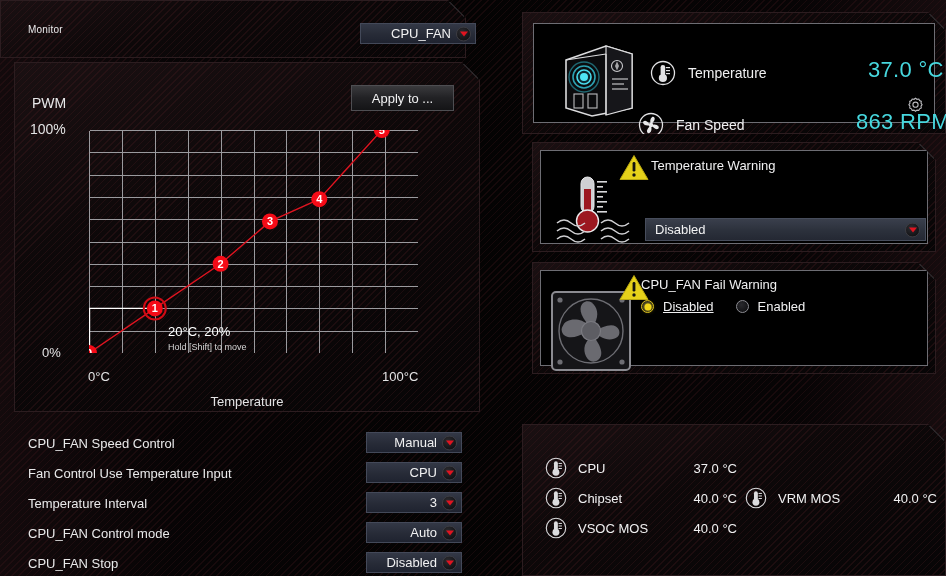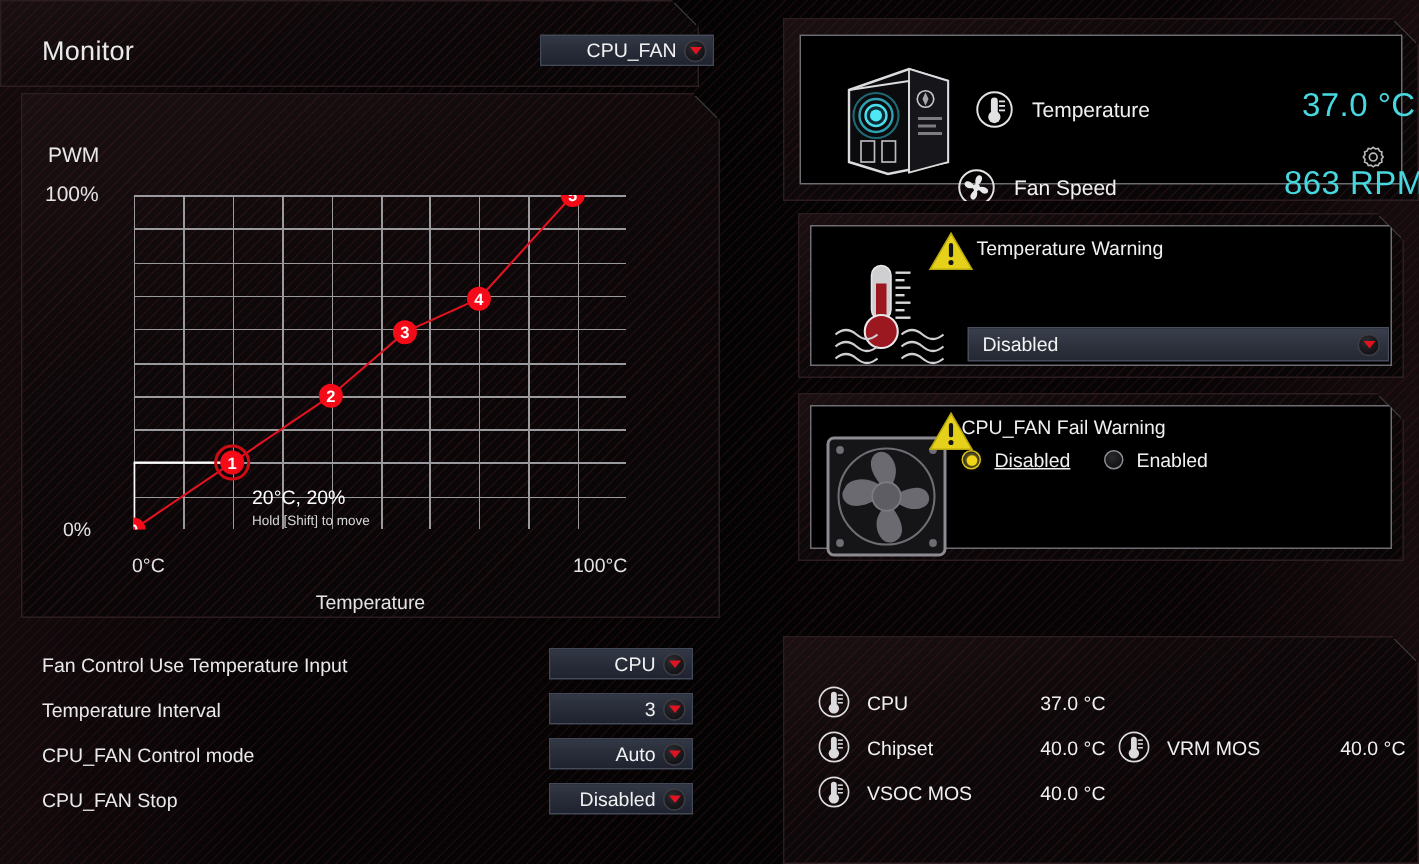--- a/index.html
+++ b/index.html
@@ -40,21 +40,21 @@
     border-left: 15px solid transparent;
     border-top: 15px solid #4a4a4f;
     opacity: .85;
     pointer-events: none;
   }
 
   
   #hdr { left: 0; top: 0; width: 466px; height: 58px; }
   #hdr-title {
     position: absolute; left: 28px; top: 24px;
-    font-size: 18px; color: #e9e9ea; letter-spacing: .2px;
+    font-size: 10px; color: #e9e9ea; letter-spacing: .2px;
   }
 
   
   .dd {
     position: absolute;
     background: linear-gradient(180deg,#333846 0%, #272b37 55%, #1f2330 100%);
     border: 1px solid #434959;
     display: flex; align-items: center; justify-content: flex-end;
     padding: 0 24px 0 8px;
     color: #f1f1f2; font-size: 13px;
@@ -223,20 +223,23 @@
     <span>CPU_FAN</span>
     <span class="caret"></span>
   </div>
 
   <div class="panel clip" id="chartpanel">
     <div class="corner-tri"></div>
   </div>
 
   <div id="pwm-label">PWM</div>
 
+  <div id="apply-btn">
+    <span>Apply to ...</span>
+  </div>
 
   <div id="y-top">100%</div>
   <div id="y-bot">0%</div>
   <div id="x-left">0°C</div>
   <div id="x-right">100°C</div>
   <div id="x-axis-title">Temperature</div>
 
   <div id="plot">
     <svg id="plot-svg" width="329" height="223" viewBox="0 0 329 223">
         <g stroke="#9a9a9e" stroke-width="1" shape-rendering="crispEdges">
@@ -293,20 +296,27 @@
           <circle cx="292.81" cy="0" r="8" fill="#f50b17"></circle>
           <text x="292.81" y="4" fill="#ffffff" font-size="11" font-family="&quot;Liberation Sans&quot;, sans-serif" text-anchor="middle" font-weight="bold">5</text>
         </g>
       </svg>
   </div>
 
   <div id="tip1">20°C, 20%</div>
   <div id="tip2">Hold [Shift] to move</div>
 
   <div id="settings">
+      <div class="srow">
+        <span class="slabel">CPU_FAN Speed Control</span>
+        <div class="dd">
+          <span>Manual</span>
+          <span class="caret"></span>
+        </div>
+      </div>
       <div class="srow">
         <span class="slabel">Fan Control Use Temperature Input</span>
         <div class="dd">
           <span>CPU</span>
           <span class="caret"></span>
         </div>
       </div>
       <div class="srow">
         <span class="slabel">Temperature Interval</span>
         <div class="dd">

